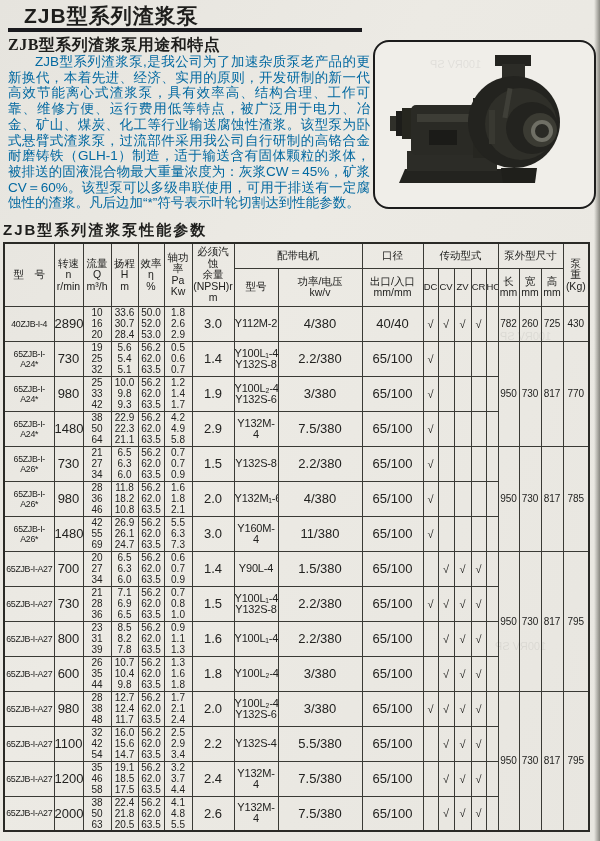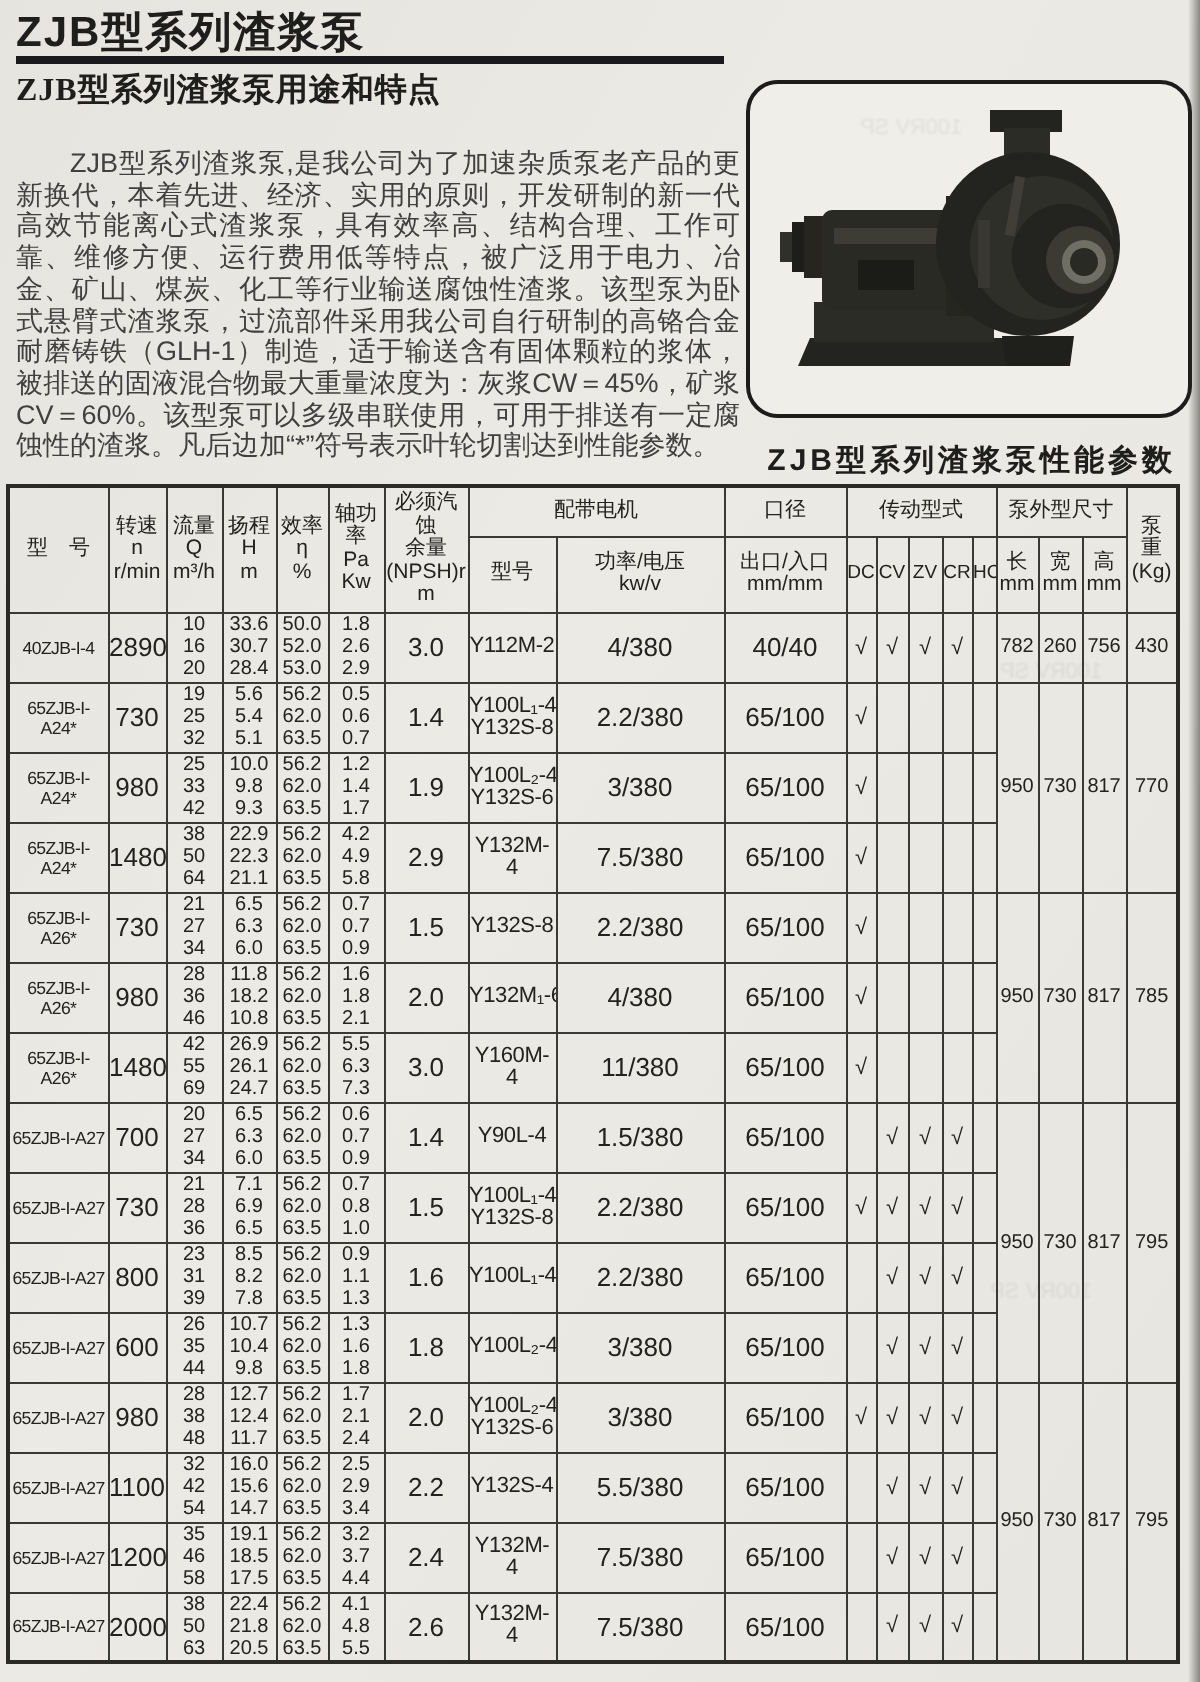--- a/index.html
+++ b/index.html
@@ -4,31 +4,31 @@
 <style>
   html,body{margin:0;padding:0;}
   body{
     width:600px;height:841px;position:relative;overflow:hidden;
     background:linear-gradient(120deg,#e6e4de 0%,#eceae4 40%,#e8e6e0 100%);
     font-family:"Liberation Sans","DejaVu Sans",sans-serif;
     color:#1e1e1c;
   }
   #right-edge-shadow{position:absolute;right:0;top:0;width:6px;height:100%;
     background:linear-gradient(to left,rgba(55,55,48,.55),rgba(55,55,48,0));}
-  #main-title{position:absolute;left:8px;top:2px;font-size:21px;font-weight:bold;letter-spacing:1px;white-space:nowrap;text-align:center;}
+  #main-title{position:absolute;left:24px;top:2px;font-size:21px;font-weight:bold;letter-spacing:1px;white-space:nowrap;text-align:center;}
   #title-rule{position:absolute;left:8px;top:28px;width:354px;height:4px;background:#1a1a1e;}
   #section-heading{position:absolute;left:8px;top:35px;font-size:16px;font-weight:bold;letter-spacing:.5px;white-space:nowrap;font-family:Liberation Serif, serif;}
   #intro{position:absolute;left:8px;top:54px;width:362px;font-size:13.5px;line-height:15.7px;
-    text-align:justify;text-indent:2em;color:#404040;margin-top:20px;}
+    text-align:justify;text-indent:2em;color:#0369a1;}
   #image-box{position:absolute;left:373px;top:40px;width:219px;height:165px;
     border:2px solid #1c1c1c;border-radius:16px;background:#f0eee9;overflow:hidden;}
   #image-box svg{display:block;margin:8px auto 0 auto;}
   .bleed{position:absolute;opacity:.08;filter:blur(.6px);transform:scaleX(-1);
     font-size:11px;color:#333;pointer-events:none;white-space:nowrap;}
-  #table-title{position:absolute;left:3px;top:221px;width:585px;text-align:right;
+  #table-title{position:absolute;left:3px;top:221px;width:585px;text-align:left;
     font-size:15px;font-weight:bold;letter-spacing:2px;}
   #perf-table{position:absolute;left:3px;top:242px;width:585px;
     border-collapse:collapse;table-layout:fixed;background:transparent;}
   #perf-table th,#perf-table td{
     border:1px solid #3a3a35;padding:0;text-align:center;vertical-align:middle;
     font-weight:normal;color:#222220;overflow:hidden;}
   #perf-table{border:2px solid #2a2a26;}
   thead th{font-size:10.5px;line-height:11.5px;white-space:pre-line;}
   thead tr.group-row{height:25px;}
   thead tr.sub-row{height:38px;}
@@ -180,21 +180,21 @@
         <td class="c-motor">Y112M-2</td>
         <td class="c-num">4/380</td>
         <td class="c-num">40/40</td>
         <td class="c-check">√</td>
         <td class="c-check">√</td>
         <td class="c-check">√</td>
         <td class="c-check">√</td>
         <td class="c-check"></td>
         <td class="c-dim">782</td>
         <td class="c-dim">260</td>
-        <td class="c-dim">756</td>
+        <td class="c-dim">725</td>
         <td class="c-dim">430</td>
       </tr>
       <tr>
         <td class="c-model">65ZJB-I-A24*</td>
         <td class="c-num">730</td>
         <td class="c-multi">19
 25
 32</td>
         <td class="c-multi">5.6
 5.4

